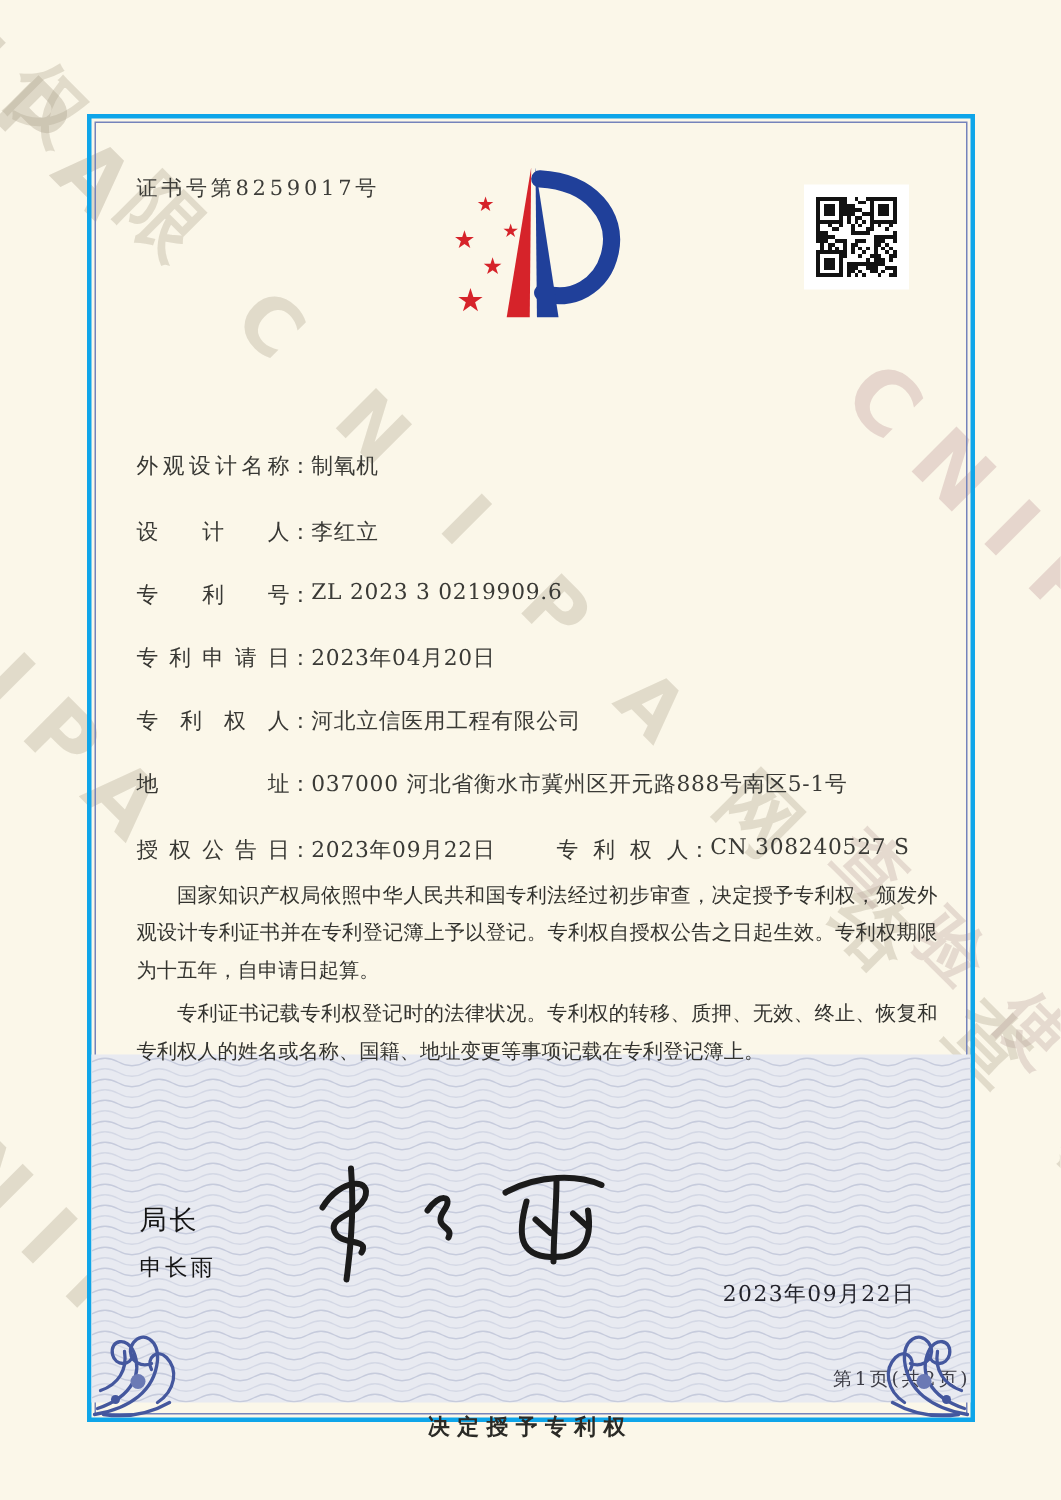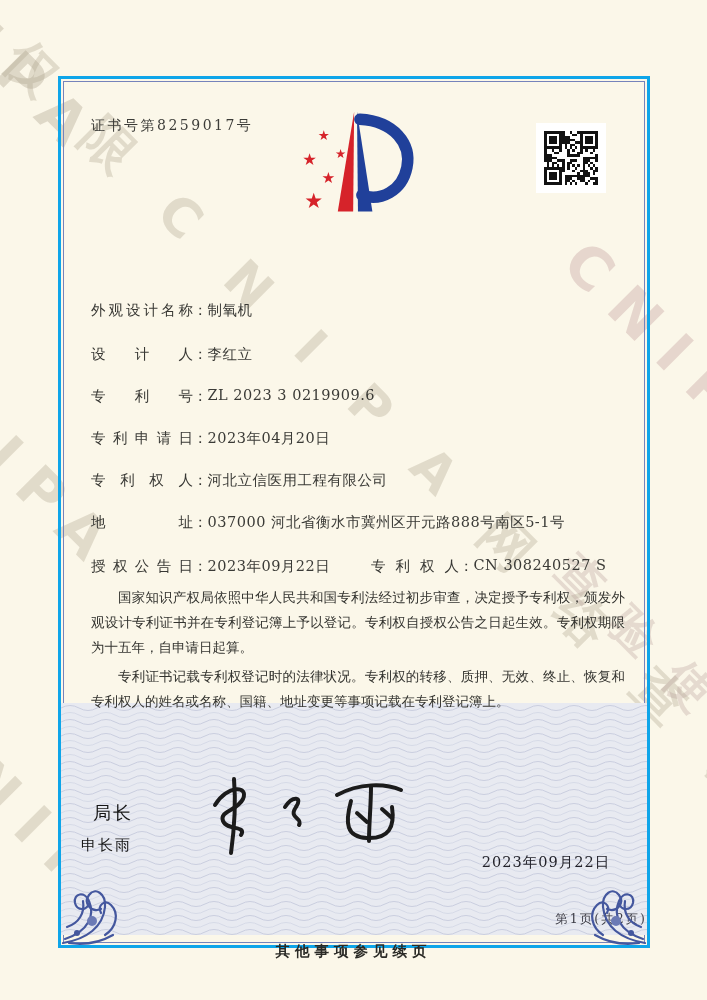--- a/index.html
+++ b/index.html
@@ -66,21 +66,21 @@
     font-size:13.5px;line-height:1.85;color:#33332f;text-align:justify;
   }
   .bodytext p{margin:0 0 4px 0;text-indent:2em;}
   
   .sig-script{position:absolute;left:128px;top:694px;width:240px;height:84px;z-index:4;}
   .director-title{
     position:absolute;left:32px;top:722px;font-size:18px;color:#151515;z-index:4;
     font-family:"DejaVu Sans","Liberation Sans",sans-serif;letter-spacing:2px;
   }
   .director-name{
-    position:absolute;left:20px;top:757px;font-size:15px;color:#151515;z-index:4;
+    position:absolute;left:32px;top:757px;font-size:15px;color:#151515;z-index:4;
     font-family:"DejaVu Sans","Liberation Sans",sans-serif;letter-spacing:2px;
   }
   .issue-date{
     position:absolute;left:380px;top:774px;width:210px;text-align:center;
     font-size:14.5px;color:#22222a;z-index:4;letter-spacing:1px;
   }
   .pagenum{
     position:absolute;left:0;top:832px;width:100%;text-align:right;
     font-size:12.5px;color:#3d3d46;z-index:4;letter-spacing:2px;
   }
@@ -385,13 +385,13 @@
       <path d="M6,104 C30,96 36,80 30,66 C26,56 14,58 16,68 C18,76 28,76 30,68"></path>
       <path d="M8,92 C20,88 26,78 24,66"></path>
       <path d="M46,100 C58,92 60,78 52,70 C46,64 38,70 42,78"></path>
       <path d="M10,108 C24,110 40,108 54,100"></path>
       <circle cx="33" cy="86" r="5" fill="#6b7ab5" stroke="none"></circle>
       <circle cx="18" cy="98" r="3" fill="#44579e" stroke="none"></circle>
     </g>
   </svg>
 </div>
 
-<div class="footer-note">其他事项参见续页</div>
+<div class="footer-note">决定授予专利权</div>
 
 </body></html>

